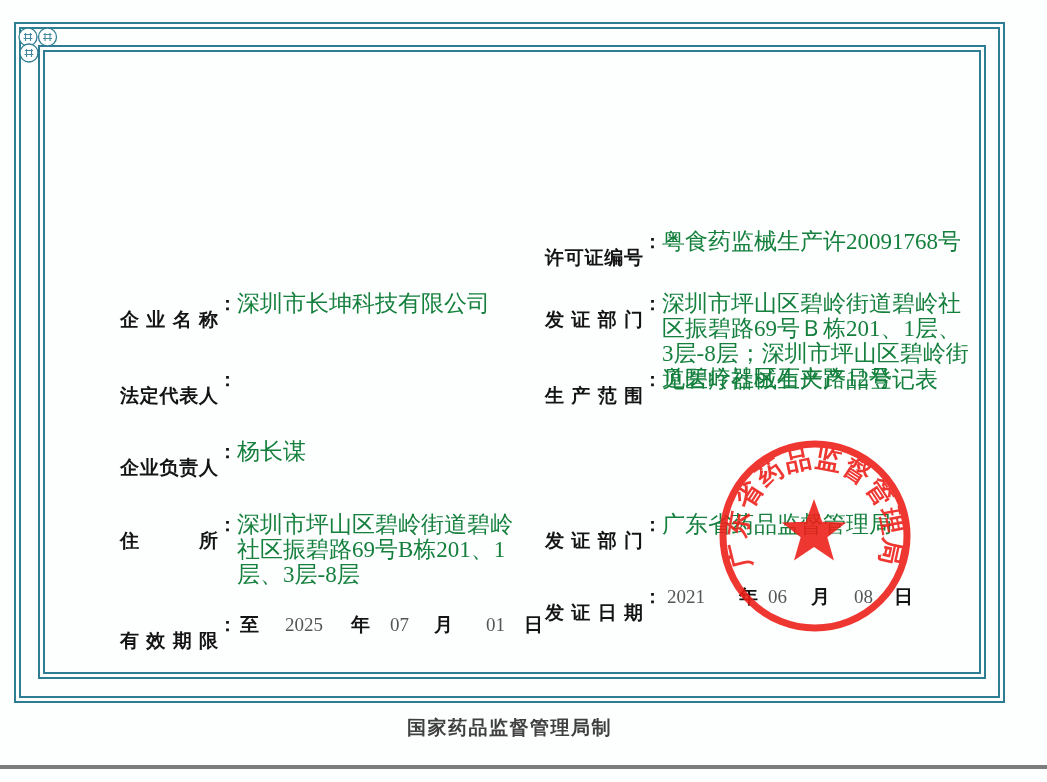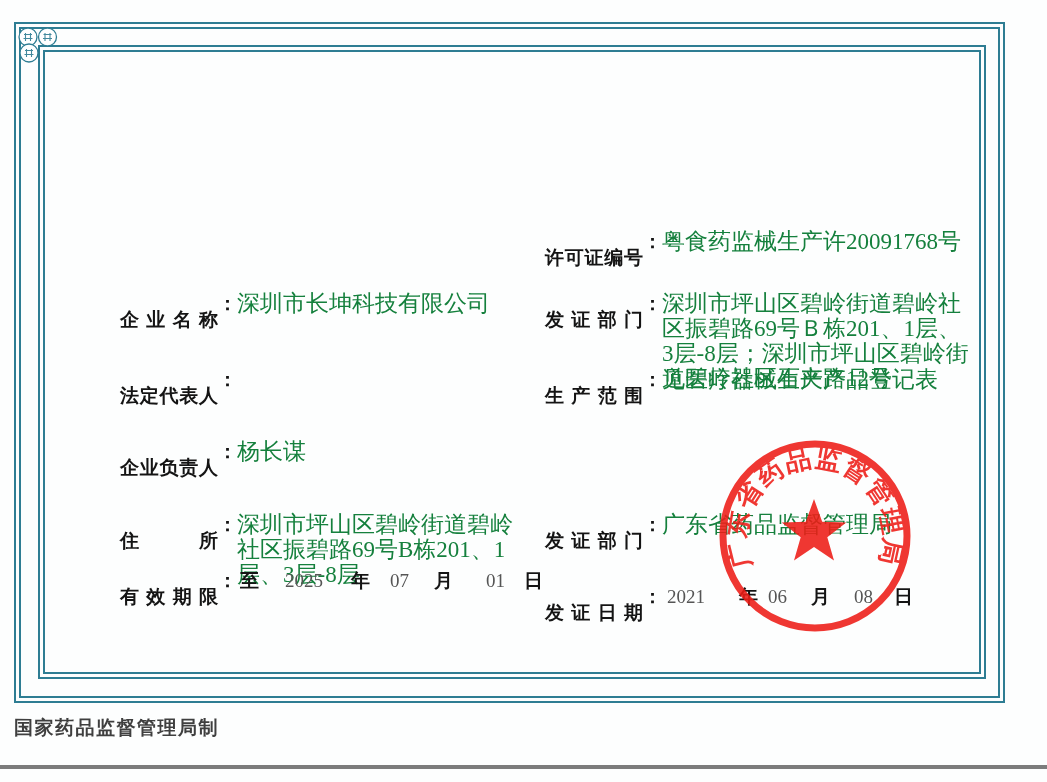--- a/index.html
+++ b/index.html
@@ -32,21 +32,21 @@
   .unit { font-weight:700; font-size:19px; color:#141414; }
   .num  { font-family:"Liberation Serif", serif; font-size:19px; color:#555; }
 
   
   .seal { position:absolute; left:715px; top:436px; width:200px; height:200px;
           opacity:.88; pointer-events:none; }
   .seal text { font-family:"Liberation Serif", serif; font-weight:700; }
 
   
   .footer-maker { position:absolute; left:14px; top:715px; width:991px;
-                  font-weight:700; font-size:19px;
+                  text-align:center; font-weight:700; font-size:19px;
                   letter-spacing:1.5px; color:#3f3f3f; }
   .bottom-rule { position:absolute; left:0; top:765px; width:1047px; height:4px;
                  background:#7c7c7c; }
 </style>
 </head>
 <body>
 
 <div class="page">
 
   <div class="frame outer"></div>
@@ -106,21 +106,21 @@
     <span class="colon">：</span>
     <span class="val w-left">深圳市坪山区碧岭街道碧岭社区振碧路69号B栋201、1层、3层-8层</span>
   </div>
 
   <div class="row" style="left:545px; top:512px">
     <span class="lbl">发证部门</span>
     <span class="colon">：</span>
     <span class="val w-right">广东省药品监督管理局</span>
   </div>
 
-  <div class="row" style="left:120px; top:568px">
+  <div class="row" style="left:120px; top:612px">
     <span class="lbl">有效期限</span>
     <span class="colon">：</span>
     <span class="unit" style="margin-left:3px">至</span>
     <span class="num" style="margin-left:26px">2025</span>
     <span class="unit" style="margin-left:28px">年</span>
     <span class="num" style="margin-left:20px">07</span>
     <span class="unit" style="margin-left:25px">月</span>
     <span class="num" style="margin-left:33px">01</span>
     <span class="unit" style="margin-left:19px">日</span>
   </div>

